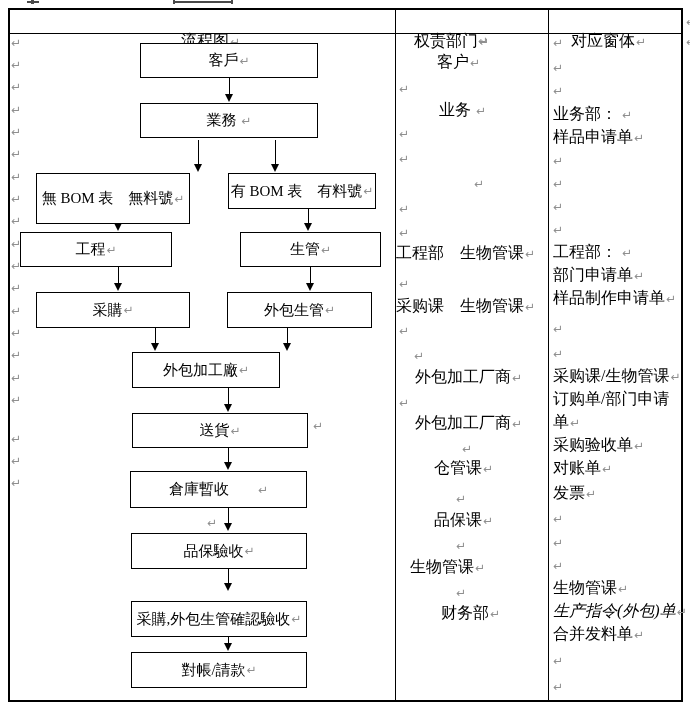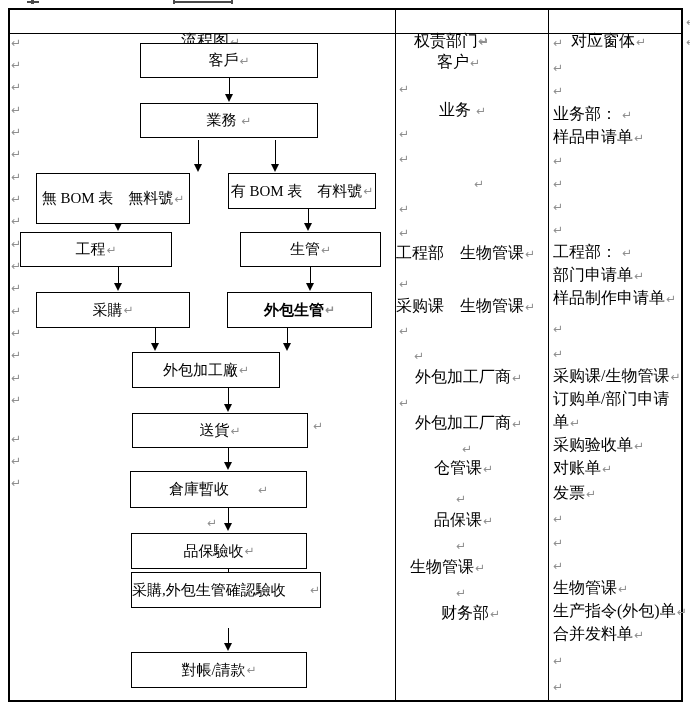--- a/index.html
+++ b/index.html
@@ -51,26 +51,26 @@
     <span>对应窗体</span><span class="mark">↵</span>
   </div>
 
 <div class="fbox" style="left: 140px; top: 43px; width: 178px; height: 35px;"><span>客戶</span><span class="mark">↵</span></div>
     <div class="fbox" style="left: 140px; top: 103px; width: 178px; height: 35px;"><span>業務 </span><span class="mark">↵</span></div>
     <div class="fbox" style="left: 36px; top: 173px; width: 154px; height: 51px;"><span>無 BOM 表　無料號</span><span class="mark">↵</span></div>
     <div class="fbox" style="left: 228px; top: 173px; width: 148px; height: 36px;"><span>有 BOM 表　有料號</span><span class="mark">↵</span></div>
     <div class="fbox" style="left: 20px; top: 232px; width: 152px; height: 35px;"><span>工程</span><span class="mark">↵</span></div>
     <div class="fbox" style="left: 240px; top: 232px; width: 141px; height: 35px;"><span>生管</span><span class="mark">↵</span></div>
     <div class="fbox" style="left: 36px; top: 292px; width: 154px; height: 36px;"><span>采購</span><span class="mark">↵</span></div>
-    <div class="fbox" style="left: 227px; top: 292px; width: 145px; height: 36px; font-weight: bold;"><span>外包生管</span><span class="mark">↵</span></div>
+    <div class="fbox" style="left: 227px; top: 292px; width: 145px; height: 36px;"><span>外包生管</span><span class="mark">↵</span></div>
     <div class="fbox" style="left: 132px; top: 352px; width: 148px; height: 36px;"><span>外包加工廠</span><span class="mark">↵</span></div>
     <div class="fbox" style="left: 132px; top: 413px; width: 176px; height: 35px;"><span>送貨</span><span class="mark">↵</span></div>
     <div class="fbox" style="left: 130px; top: 471px; width: 177px; height: 37px; gap: 28px;"><span>倉庫暫收</span><span class="mark">↵</span></div>
     <div class="fbox" style="left: 131px; top: 533px; width: 176px; height: 36px;"><span>品保驗收</span><span class="mark">↵</span></div>
-    <div class="fbox" style="left: 131px; top: 572px; width: 190px; height: 36px; justify-content: space-between;"><span>采購,外包生管確認驗收</span><span class="mark">↵</span></div>
+    <div class="fbox" style="left: 131px; top: 601px; width: 176px; height: 36px;"><span>采購,外包生管確認驗收</span><span class="mark">↵</span></div>
     <div class="fbox" style="left: 131px; top: 652px; width: 176px; height: 36px;"><span>對帳/請款</span><span class="mark">↵</span></div>
     <div class="arrow" style="left: 225px; top: 78px; height: 24px;">
       <div class="stem"></div>
       <div class="head"></div>
     </div>
     <div class="arrow" style="left: 194px; top: 140px; height: 32px;">
       <div class="stem"></div>
       <div class="head"></div>
     </div>
     <div class="arrow" style="left: 271px; top: 140px; height: 32px;">
@@ -187,17 +187,17 @@
     <div class="cline" style="left: 553px; top: 366px;"><span>采购课/生物管课</span><span class="mark">↵</span></div>
     <div class="cline" style="left: 553px; top: 389px;"><span>订购单/部门申请</span></div>
     <div class="cline" style="left: 553px; top: 412px;"><span>单</span><span class="mark">↵</span></div>
     <div class="cline" style="left: 553px; top: 435px;"><span>采购验收单</span><span class="mark">↵</span></div>
     <div class="cline" style="left: 553px; top: 458px;"><span>对账单</span><span class="mark">↵</span></div>
     <div class="cline" style="left: 553px; top: 483px;"><span>发票</span><span class="mark">↵</span></div>
     <div class="cline" style="left: 552px; top: 508px;"><span class="mark">↵</span></div>
     <div class="cline" style="left: 552px; top: 532px;"><span class="mark">↵</span></div>
     <div class="cline" style="left: 552px; top: 555px;"><span class="mark">↵</span></div>
     <div class="cline" style="left: 553px; top: 578px;"><span>生物管课</span><span class="mark">↵</span></div>
-    <div class="cline" style="left: 553px; top: 601px;"><span>生产指令(外包)单</span><span class="mark">↵</span></div>
+    <div class="cline" style="left: 553px; top: 601px; font-style: italic;"><span>生产指令(外包)单</span><span class="mark">↵</span></div>
     <div class="cline" style="left: 553px; top: 624px;"><span>合并发料单</span><span class="mark">↵</span></div>
     <div class="cline" style="left: 552px; top: 650px;"><span class="mark">↵</span></div>
     <div class="cline" style="left: 552px; top: 676px;"><span class="mark">↵</span></div>
   </div>
 
 </body></html>

